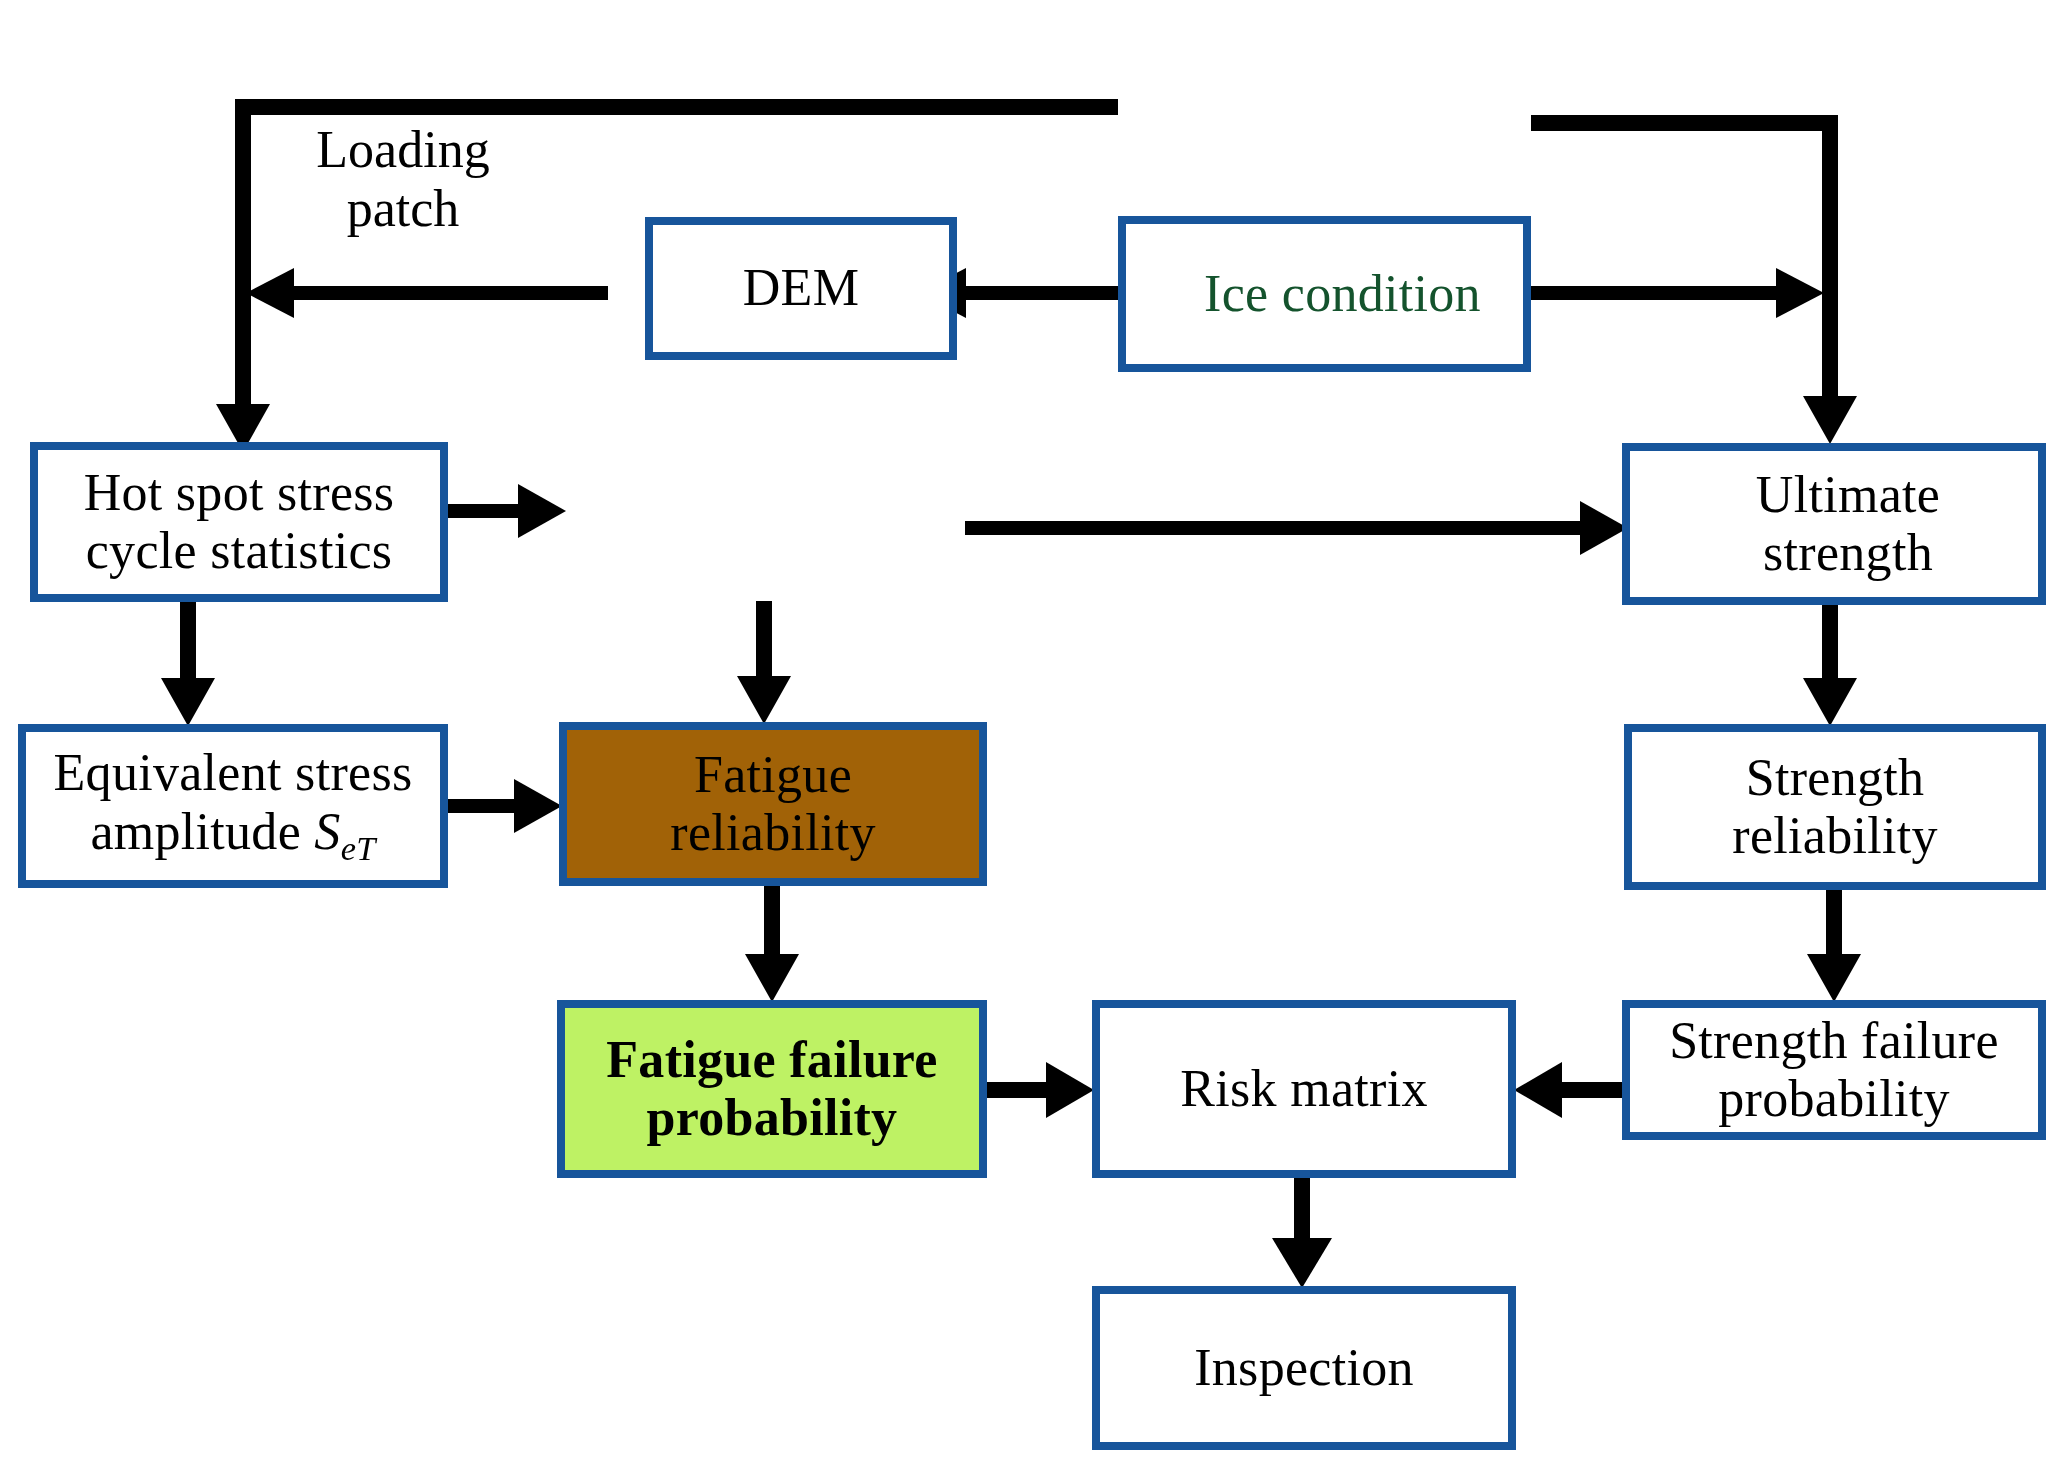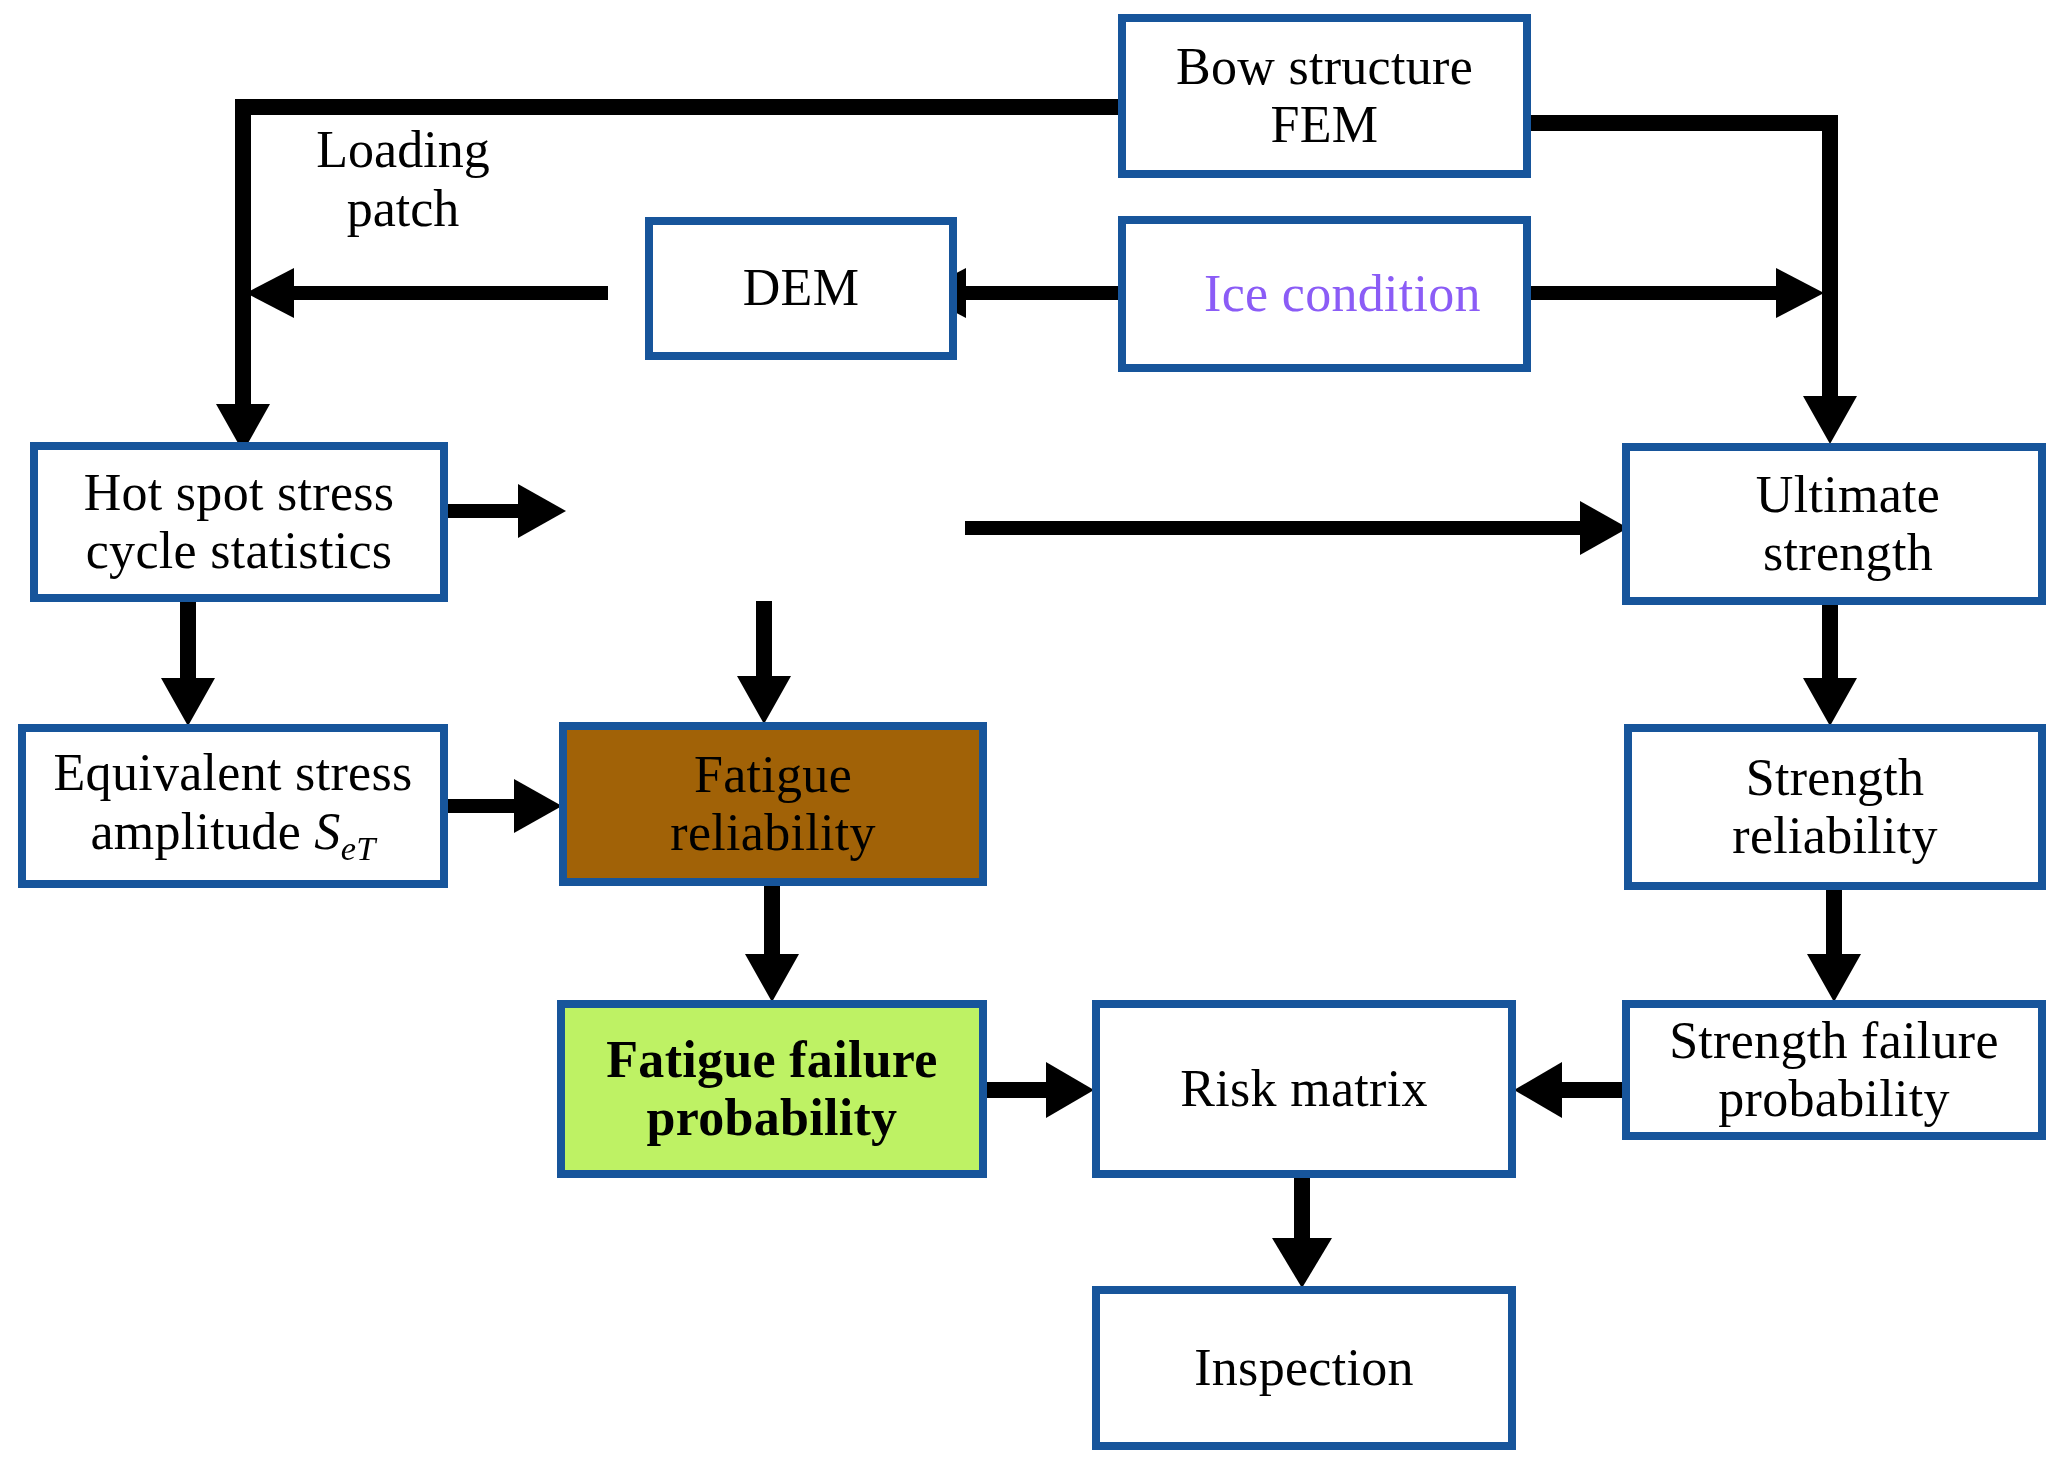--- a/index.html
+++ b/index.html
@@ -162,26 +162,22 @@
 
     <g>
       <line x1="1302" y1="1178" x2="1302" y2="1252" stroke="#000000" stroke-width="16"></line>
       <polygon points="1302,1288 1272,1238 1332,1238" fill="#000000"></polygon>
     </g>
   </svg>
 
   <div class="free-label" id="lbl-loading-patch">Loading
 patch</div>
 
-  <div class="node" id="n-bow-fem" style="border-color: rgb(23, 85, 155); background: rgb(255, 255, 255); color: rgb(0, 0, 0);">
-    <span class="label">Bow structure
-FEM</span>
-  </div>
-
-  <div class="node" id="n-ice-condition" style="border-color: rgb(23, 85, 155); background: rgb(255, 255, 255); color: #8b5cf6; padding-left: 36px;">
+
+  <div class="node" id="n-ice-condition" style="border-color: rgb(23, 85, 155); background: rgb(255, 255, 255); color: #14532d; padding-left: 36px;">
     <span class="label">Ice condition</span>
   </div>
 
   <div class="node" id="n-dem" style="border-color: rgb(23, 85, 155); background: rgb(255, 255, 255); color: rgb(0, 0, 0);">
     <span class="label">DEM</span>
   </div>
 
   <div class="node" id="n-hot-spot" style="border-color: rgb(23, 85, 155); background: rgb(255, 255, 255); color: rgb(0, 0, 0);">
     <span class="label">Hot spot stress
 cycle  statistics</span>

